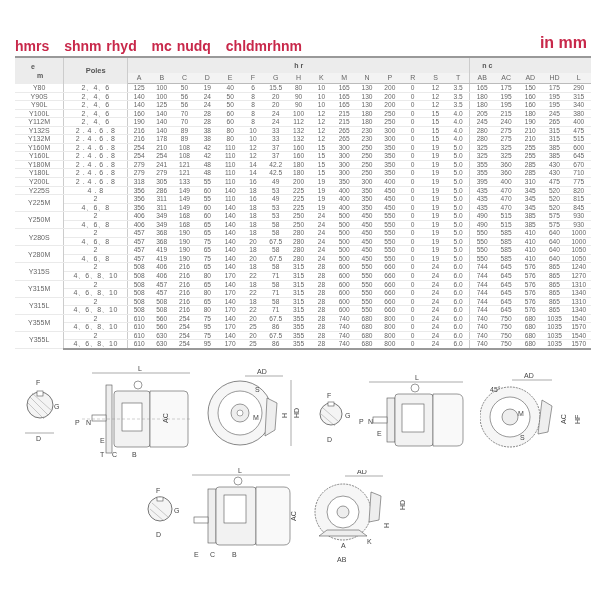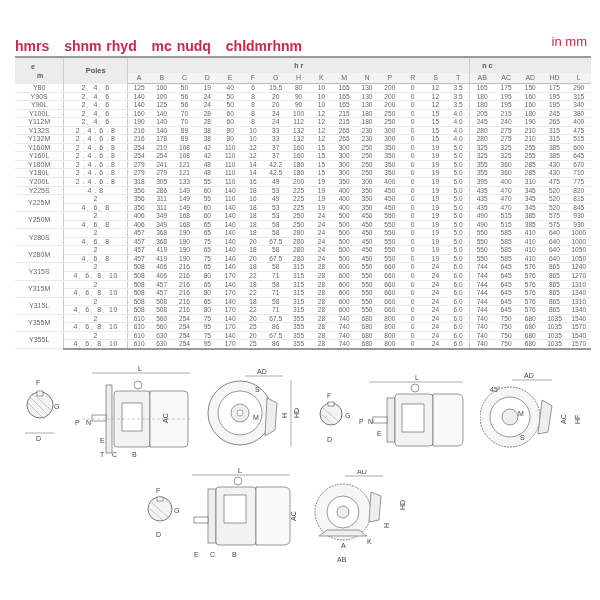--- a/index.html
+++ b/index.html
@@ -1,20 +1,20 @@
 <!DOCTYPE html>
 <html><head>
 <meta charset="utf-8">
 <style>
   html, body { margin: 0; padding: 0; background: #ffffff; }
   body { width: 600px; height: 600px; position: relative; overflow: hidden; font-family: "Liberation Sans", sans-serif; color: #555; }
   .title-bar { position: absolute; left: 15px; top: 38px; width: 580px; height: 14px; }
   .title-left { position: absolute; left: 0; top: 0; font-size: 14px; font-weight: bold; color: #c8284a; word-spacing: 1px; }
   .title-left span { margin-right: 10px; }
-  .title-right { position: absolute; right: 8px; top: -4px; font-size: 13px; color: #c8284a; }
+  .title-right { position: absolute; right: 8px; top: -4px; font-size: 16px; color: #c8284a; font-weight: bold; }
   table.spec { position: absolute; left: 15px; top: 56px; width: 576px; border-collapse: collapse; font-size: 6.6px; color: #666; table-layout: fixed; }
   table.spec td, table.spec th { padding: 0; text-align: center; height: 7.55px; line-height: 7.55px; white-space: nowrap; overflow: hidden; font-weight: normal; }
   table.spec thead th { background: #ececec; }
   table.spec thead tr.h1 th { height: 15px; line-height: 15px; border-top: 2px solid #999; margin-top: 48px; }
   table.spec thead tr.h2 th { height: 10px; line-height: 10px; background: #f3f3f3; border-bottom: 1px solid #bbb; font-size: 7px; }
   table.spec th.grp { font-weight: bold; font-size: 7px; color: #555; }
   table.spec th.tname { font-weight: bold; font-size: 7px; color: #555; border-right: 1px solid #ccc; }
   table.spec th.tpoles { font-weight: bold; font-size: 7.5px; color: #555; border-right: 1px solid #ccc; }
   table.spec td.cname { border-right: 1px solid #ccc; font-size: 7px; }
   table.spec td.cpoles { border-right: 1px solid #ccc; font-size: 7px; letter-spacing: 0.5px; }

